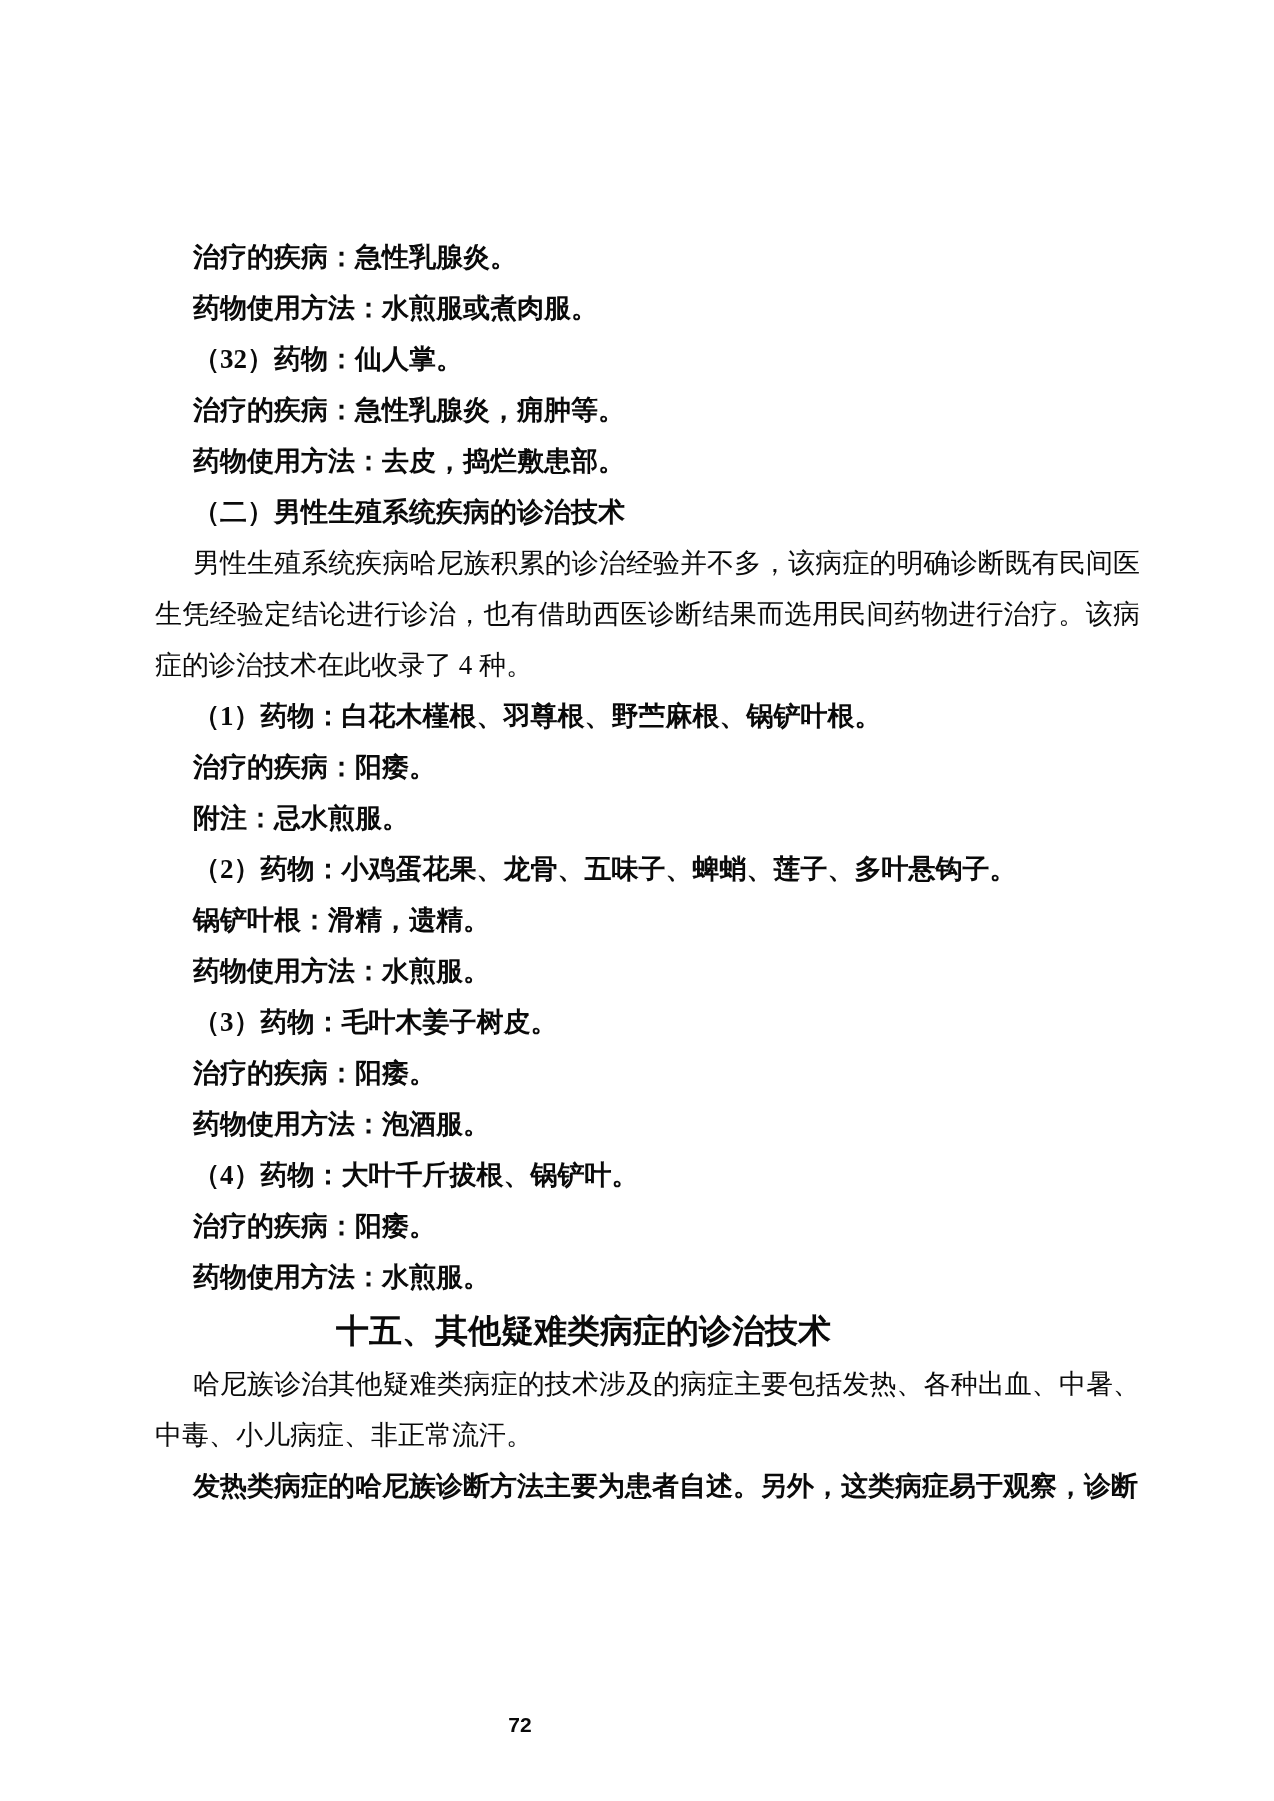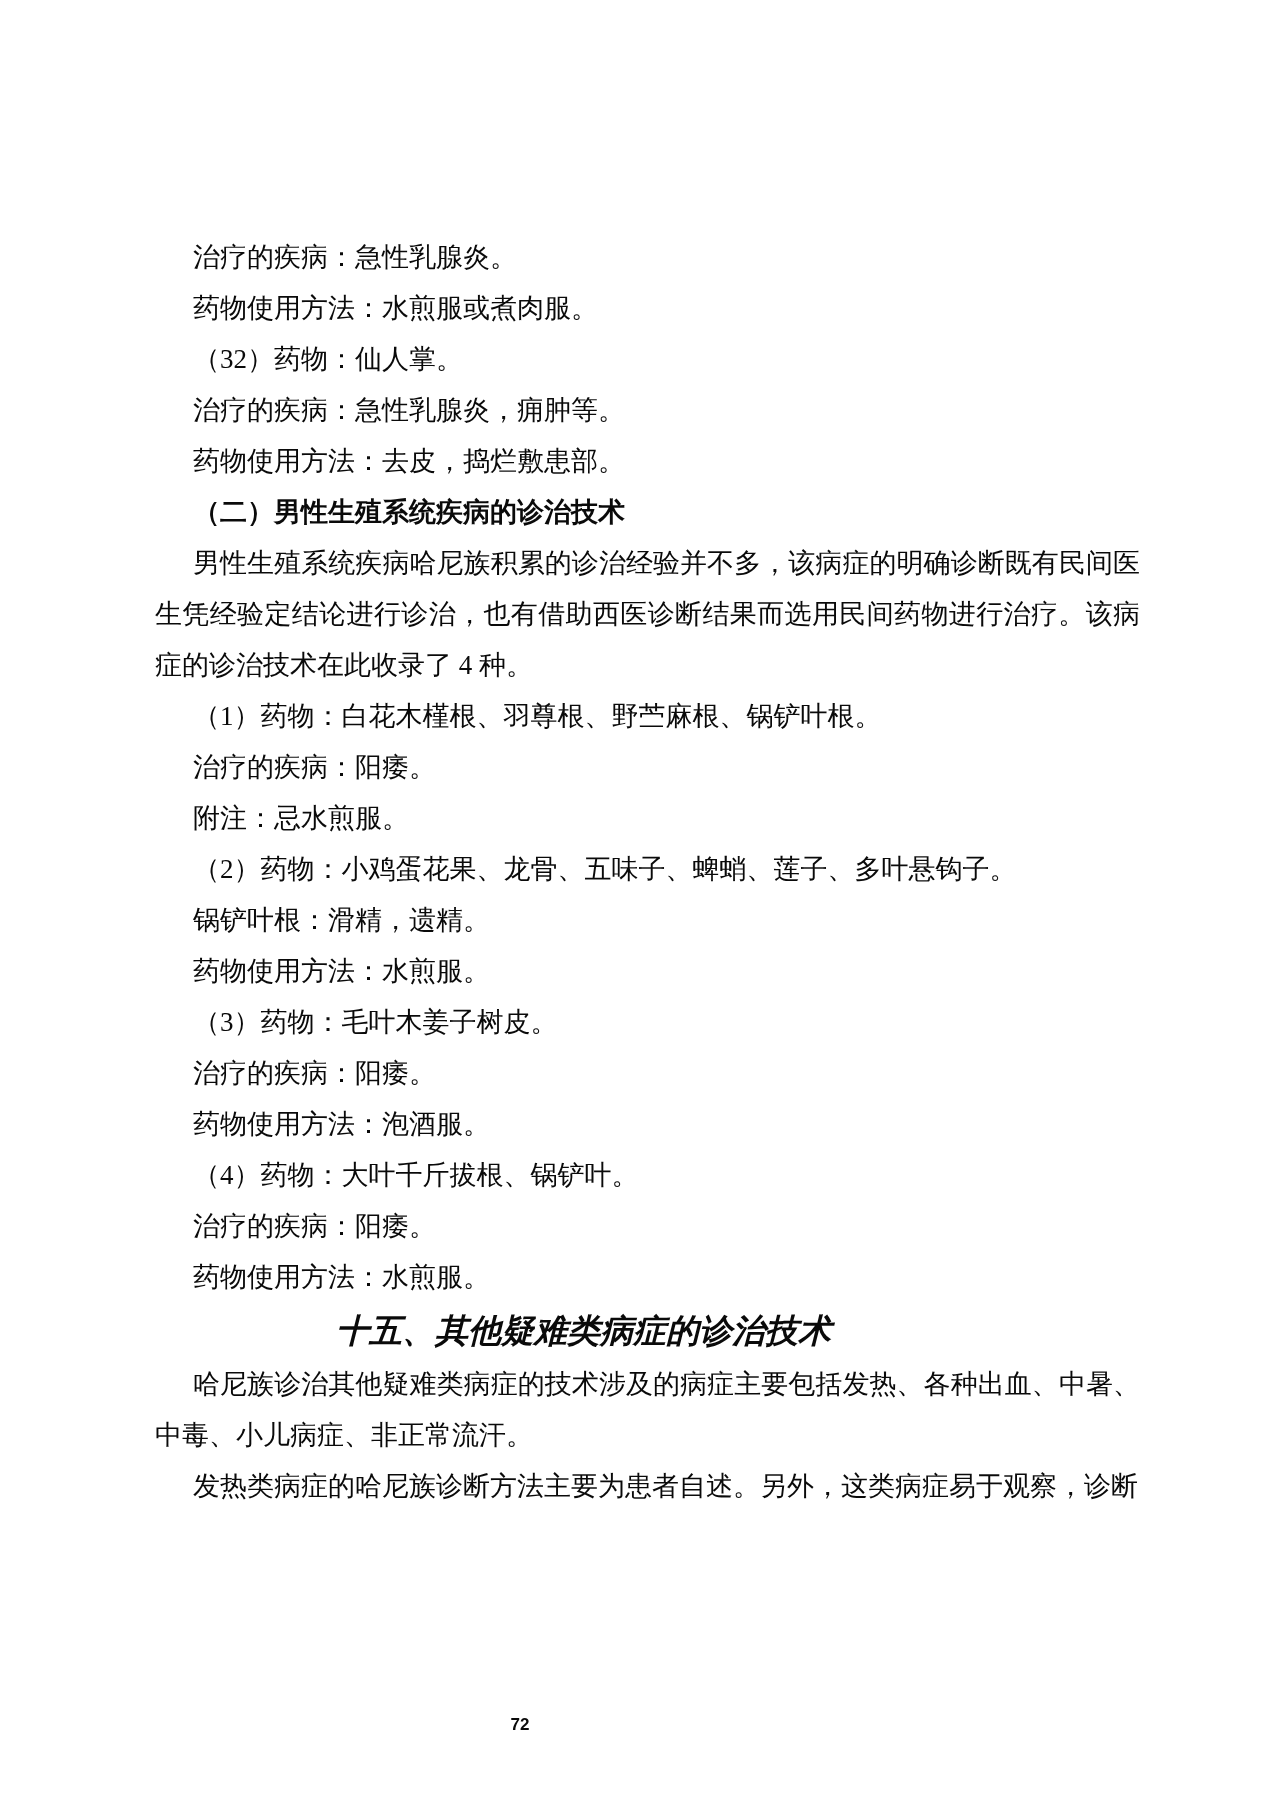--- a/index.html
+++ b/index.html
@@ -22,49 +22,49 @@
     width: 985px;
   }
   .t {
     font-size: 27px;
     line-height: 51px;
     letter-spacing: 0px;
   }
   .ind {
     text-indent: 38px;
     white-space: nowrap;
+    font-weight: bold;
   }
   .para {
     text-indent: 38px;
     text-align: justify;
   }
   .h2 {
     font-family: "Liberation Sans", "DejaVu Sans", sans-serif;
     font-weight: bold;
     text-indent: 38px;
     white-space: nowrap;
   }
   .h1 {
     margin: 0;
     font-size: 33px;
     line-height: 56px;
     font-weight: bold;
     text-align: center;
     padding-right: 128px;
     font-family: "Liberation Serif", "DejaVu Serif", serif;
     white-space: nowrap;
-    font-style: italic;
   }
   .page-number {
     position: absolute;
     left: 0;
     top: 1712px;
     width: 1040px;
     text-align: center;
-    font-size: 17px;
+    font-size: 21px;
     line-height: 26px;
     font-weight: bold;
     font-family: "Liberation Sans", "DejaVu Sans", sans-serif;
   }
 </style>
 </head>
 <body>
 
 <div class="page-body">
   <div class="t ind">治疗的疾病：急性乳腺炎。</div>

